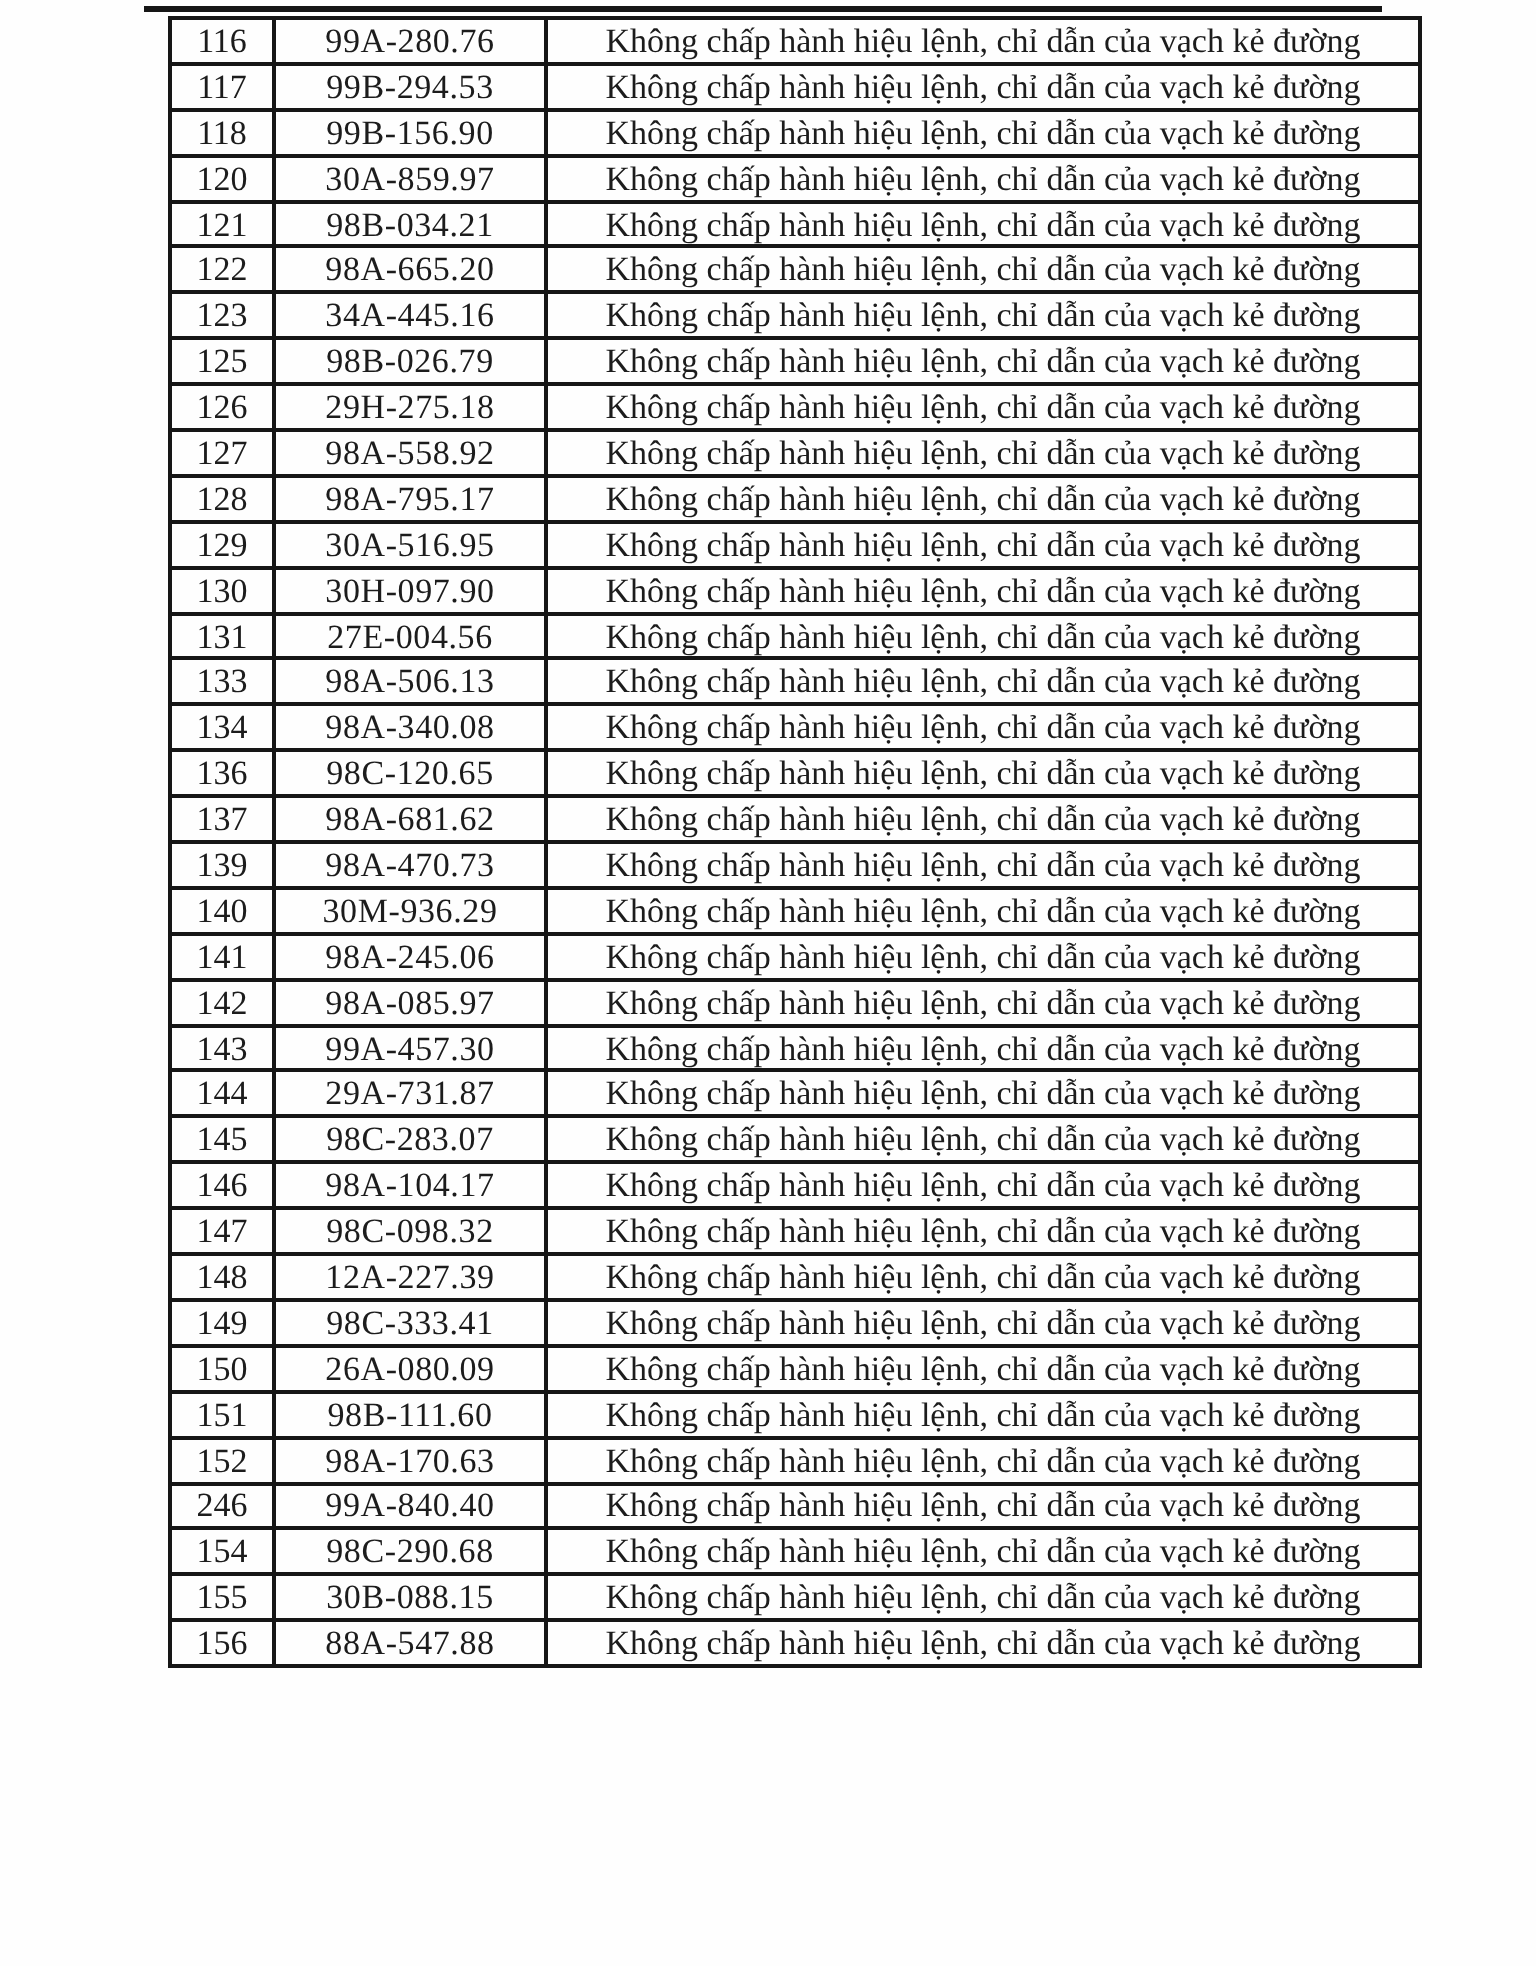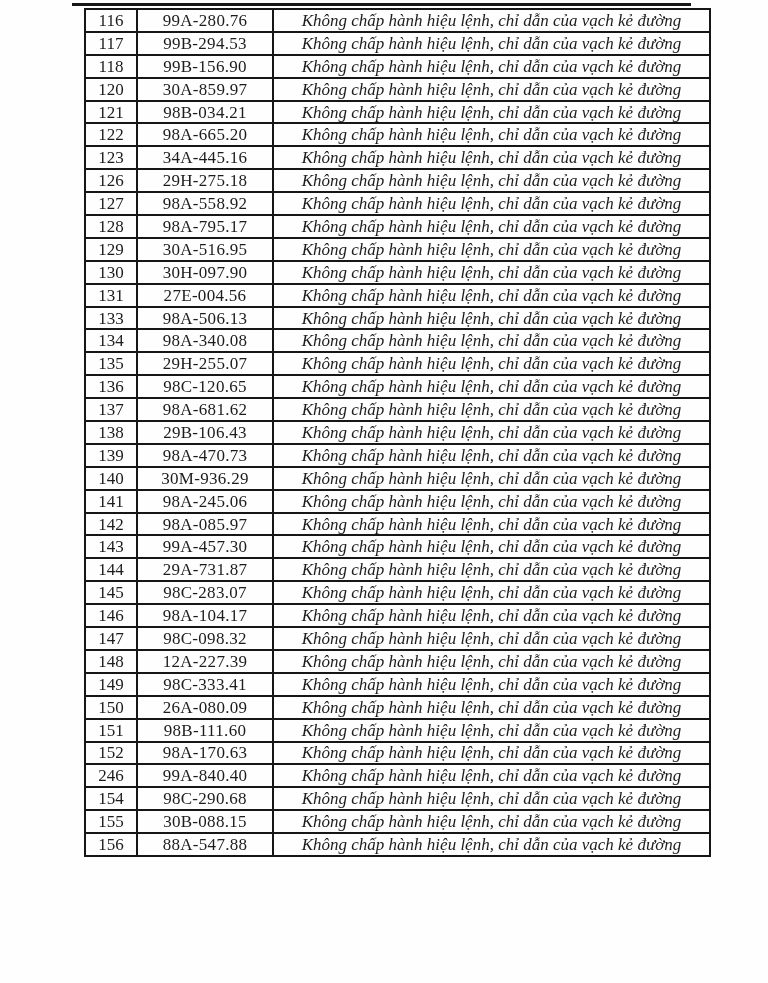--- a/index.html
+++ b/index.html
@@ -44,21 +44,21 @@
     color: #1c1c1c;
     text-align: center;
     vertical-align: middle;
     padding: 0;
     line-height: 1;
     white-space: nowrap;
     overflow: hidden;
   }
   td.col-no    { width: 50px; }
   td.col-plate { width: 134px; letter-spacing: 0.3px; }
-  td.col-violation { width: 435px; font-style: italic; }
+  td.col-violation { width: 435px; }
 </style>
 </head>
 <body>
 
 <div class="page">
   <div class="cutoff-line"></div>
   <table class="violation-table">
     <tbody>
         <tr>
     <td class="col-no">116</td>
@@ -89,20 +89,25 @@
     <td class="col-no">122</td>
     <td class="col-plate">98A-665.20</td>
     <td class="col-violation">Không chấp hành hiệu lệnh, chỉ dẫn của vạch kẻ đường</td>
   </tr>
         <tr>
     <td class="col-no">123</td>
     <td class="col-plate">34A-445.16</td>
     <td class="col-violation">Không chấp hành hiệu lệnh, chỉ dẫn của vạch kẻ đường</td>
   </tr>
         <tr>
+    <td class="col-no">125</td>
+    <td class="col-plate">98B-026.79</td>
+    <td class="col-violation">Không chấp hành hiệu lệnh, chỉ dẫn của vạch kẻ đường</td>
+  </tr>
+        <tr>
     <td class="col-no">126</td>
     <td class="col-plate">29H-275.18</td>
     <td class="col-violation">Không chấp hành hiệu lệnh, chỉ dẫn của vạch kẻ đường</td>
   </tr>
         <tr>
     <td class="col-no">127</td>
     <td class="col-plate">98A-558.92</td>
     <td class="col-violation">Không chấp hành hiệu lệnh, chỉ dẫn của vạch kẻ đường</td>
   </tr>
         <tr>
@@ -129,37 +134,27 @@
     <td class="col-no">133</td>
     <td class="col-plate">98A-506.13</td>
     <td class="col-violation">Không chấp hành hiệu lệnh, chỉ dẫn của vạch kẻ đường</td>
   </tr>
         <tr>
     <td class="col-no">134</td>
     <td class="col-plate">98A-340.08</td>
     <td class="col-violation">Không chấp hành hiệu lệnh, chỉ dẫn của vạch kẻ đường</td>
   </tr>
         <tr>
-    <td class="col-no">135</td>
-    <td class="col-plate">29H-255.07</td>
-    <td class="col-violation">Không chấp hành hiệu lệnh, chỉ dẫn của vạch kẻ đường</td>
-  </tr>
-        <tr>
     <td class="col-no">136</td>
     <td class="col-plate">98C-120.65</td>
     <td class="col-violation">Không chấp hành hiệu lệnh, chỉ dẫn của vạch kẻ đường</td>
   </tr>
         <tr>
     <td class="col-no">137</td>
     <td class="col-plate">98A-681.62</td>
-    <td class="col-violation">Không chấp hành hiệu lệnh, chỉ dẫn của vạch kẻ đường</td>
-  </tr>
-        <tr>
-    <td class="col-no">138</td>
-    <td class="col-plate">29B-106.43</td>
     <td class="col-violation">Không chấp hành hiệu lệnh, chỉ dẫn của vạch kẻ đường</td>
   </tr>
         <tr>
     <td class="col-no">139</td>
     <td class="col-plate">98A-470.73</td>
     <td class="col-violation">Không chấp hành hiệu lệnh, chỉ dẫn của vạch kẻ đường</td>
   </tr>
         <tr>
     <td class="col-no">140</td>
     <td class="col-plate">30M-936.29</td>

